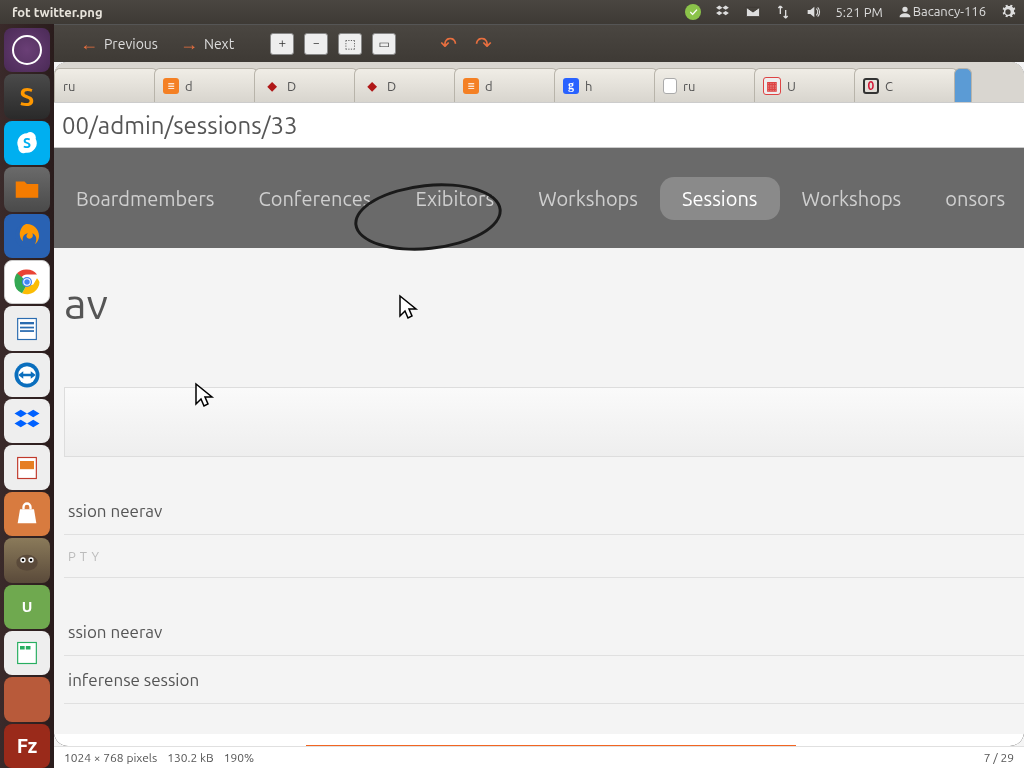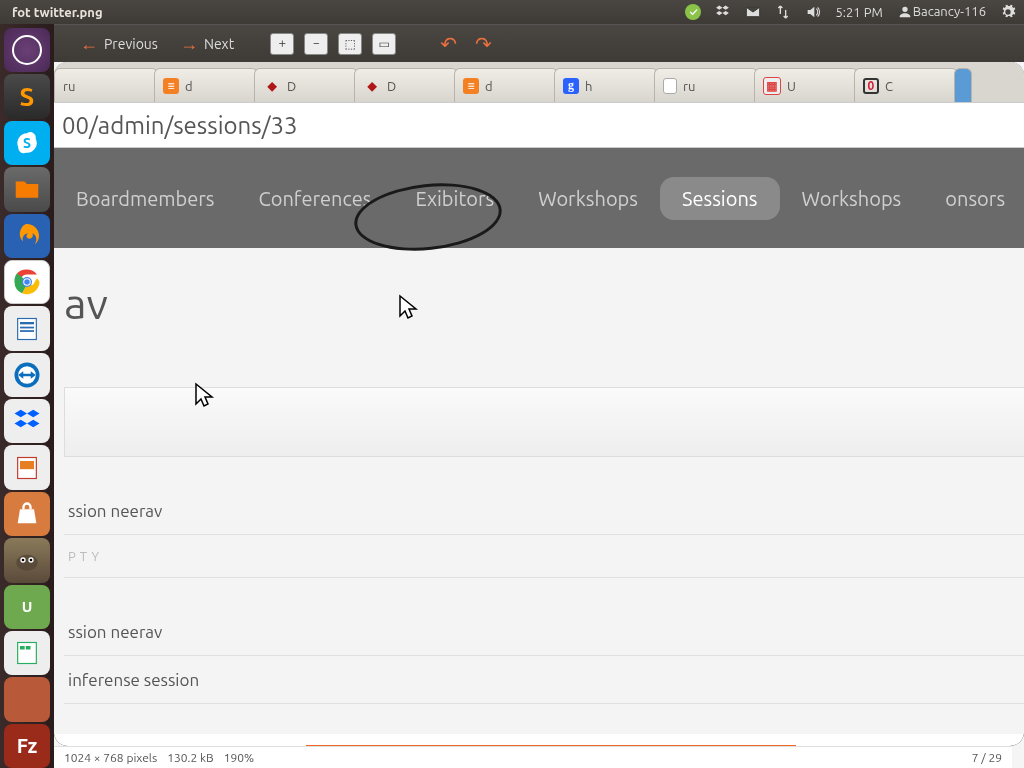--- a/index.html
+++ b/index.html
@@ -66,21 +66,21 @@
 .adminnav a.active{ background:#8a8a8a; color:#fff;}
 
 
 .content{ background:#f4f4f4; padding:30px 10px; }
 .content h1{ font-size:44px; color:#555; font-weight:normal; margin-bottom:60px;}
 .content .band{ background:linear-gradient(#fafafa,#eee); border:1px solid #ddd; height:70px; margin-bottom:30px;}
 .content .row{ border-bottom:1px solid #e0e0e0; padding:14px 4px; font-size:17px; color:#555;}
 .content .row.empty{ color:#bbb; letter-spacing:4px; font-size:13px;}
 
 
-.statusbar{ position:absolute; left:54px; right:12px; bottom:0; height:22px; background:#fff; border-top:1px solid #e0e0e0; display:flex; align-items:center; font-size:12px; color:#555; padding:0 10px;}
+.statusbar{ position:absolute; left:54px; right:0; bottom:0; height:22px; background:#fff; border-top:1px solid #e0e0e0; display:flex; align-items:center; font-size:12px; color:#555; padding:0 10px;}
 .statusbar .spacer{flex:1;}
 .progress{ height:3px; background:#f26522; width:490px; position:absolute; left:306px; bottom:20px;}
 
 
 .circle-anno{ position:absolute; left:354px; top:184px; width:148px; height:66px; border:3px solid #1a1a1a; border-radius:50%; transform:rotate(-6deg); pointer-events:none;}
 
 
 .cursor{ position:absolute; pointer-events:none; }
 .cursor svg{ width:24px; height:28px; }
 </style>

